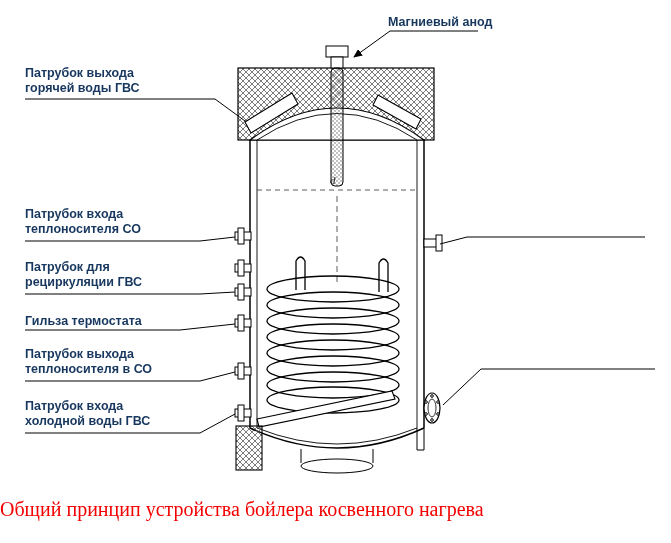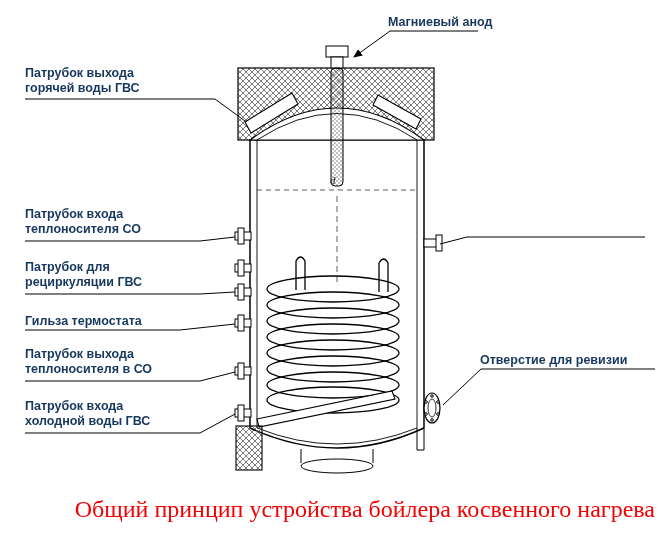--- a/index.html
+++ b/index.html
@@ -11,23 +11,23 @@
   svg.diagram{position:absolute;left:0;top:0;}
   .callout{
     position:absolute;color:var(--label-color,#17375e);
     font-weight:bold;font-size:12.5px;line-height:15px;white-space:pre-line;
   }
   .dim{
     position:absolute;font-family:"Liberation Serif",serif;font-style:italic;
     font-size:11px;color:#222;
   }
   .title{
-    position:absolute;left:0;right:16px;top:496px;text-align:right;
+    position:absolute;left:0;right:0;top:496px;text-align:left;
     color:var(--title-color,#f40000);font-family:"Liberation Serif",serif;
-    font-size:24px;line-height:26px;
+    font-size:20px;line-height:26px;
   }
 </style>
 </head>
 <body>
 
 <div class="stage">
 
   <svg class="diagram" width="671" height="543" viewBox="0 0 671 543">
     <defs>
       <pattern id="hatch" width="6" height="6" patternUnits="userSpaceOnUse">
@@ -145,18 +145,17 @@
 горячей воды ГВС</div>
   <div class="callout" style="left:25px;top:207px">Патрубок входа
 теплоносителя СО</div>
   <div class="callout" style="left:25px;top:260px">Патрубок для
 рециркуляции ГВС</div>
   <div class="callout" style="left:25px;top:314px">Гильза термостата</div>
   <div class="callout" style="left:25px;top:347px">Патрубок выхода
 теплоносителя в СО</div>
   <div class="callout" style="left:25px;top:399px">Патрубок входа
 холодной воды ГВС</div>
-  <div class="callout" style="left:480px;top:353px">Отверстие для ревизии</div>
 
   <div class="dim" style="left:330px;top:174px">d</div>
 
   <div class="title">Общий принцип устройства бойлера косвенного нагрева</div>
 </div>
 
 </body></html>

